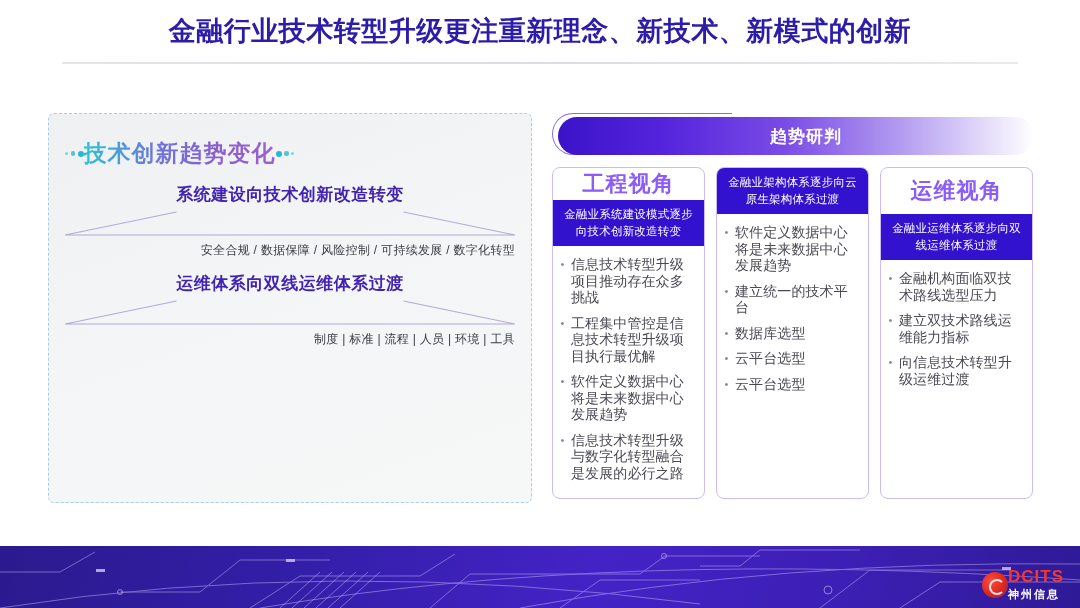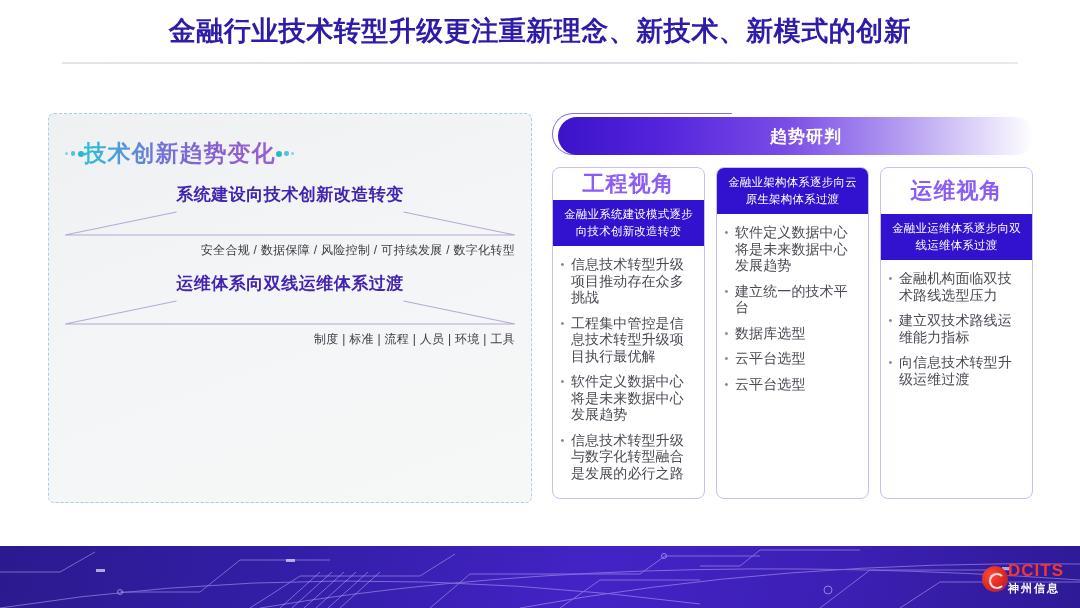--- a/index.html
+++ b/index.html
@@ -97,21 +97,21 @@
   .bullet .dot { color:#8b8b96; font-size:11px; line-height:16px; flex:0 0 7px; text-align:center; }
   .bullet .btxt { font-size:14px; line-height:16.5px; color:#4a4a55; letter-spacing:0.1px; }
 
   
   .footer {
     position:absolute; left:0; bottom:0; width:1080px; height:62px;
     background: linear-gradient(105deg,#2b1a8e 0%, #331ea8 28%, #4423c6 55%, #3c1fb4 78%, #2e1a95 100%);
     overflow:hidden;
   }
   .footer svg { position:absolute; left:0; top:0; width:1080px; height:62px; }
-  .logo { position:absolute; right:16px; top:16px; display:flex; align-items:center; }
+  .logo { position:absolute; right:16px; top:22px; display:flex; align-items:center; }
   .logo-mark {
     width:26px; height:26px; border-radius:50%;
     background: radial-gradient(circle at 35% 35%, #ff4a3d 0%, #d9291f 55%, #7c1b6e 100%);
     position:relative;
   }
   .logo-mark::after{
     content:""; position:absolute; left:7px; top:7px; width:12px; height:12px;
     border-radius:50%; border:2.5px solid rgba(255,255,255,.85); border-right-color:transparent;
   }
   .logo-txt { line-height:1; }

